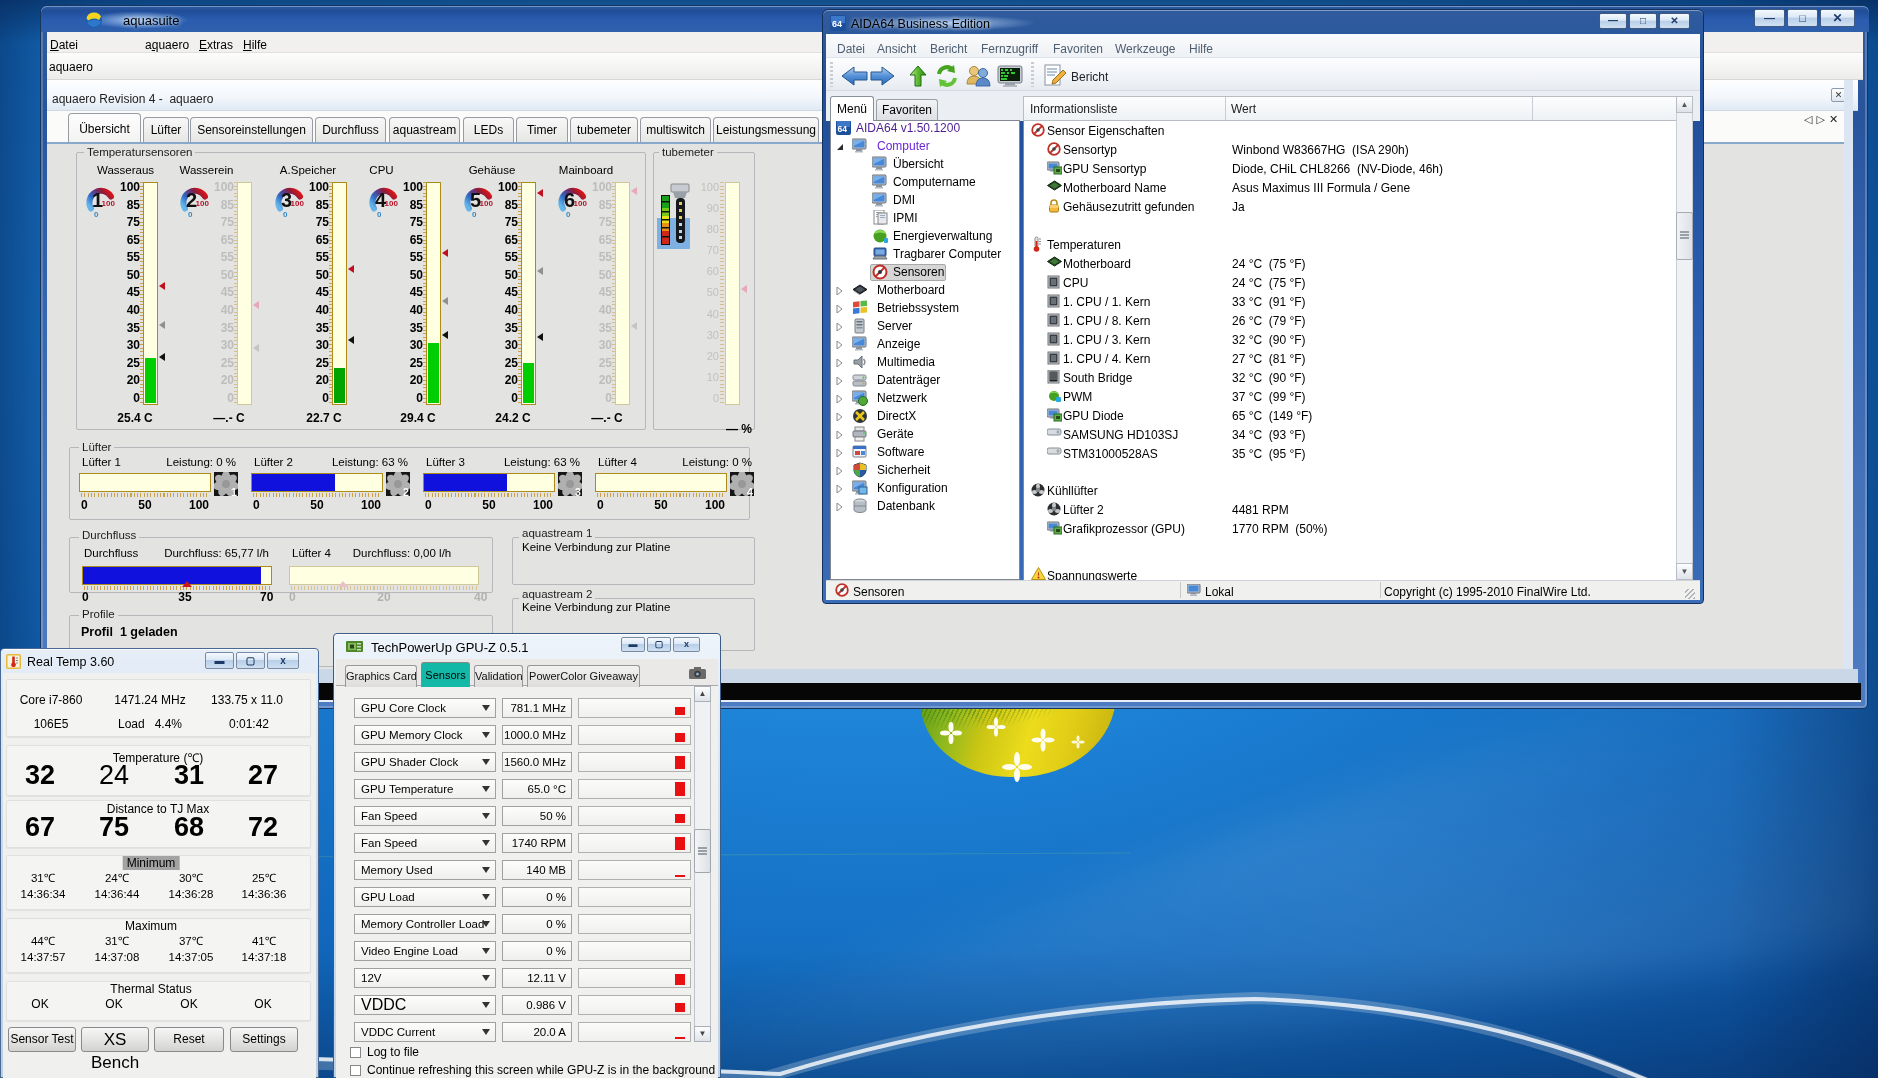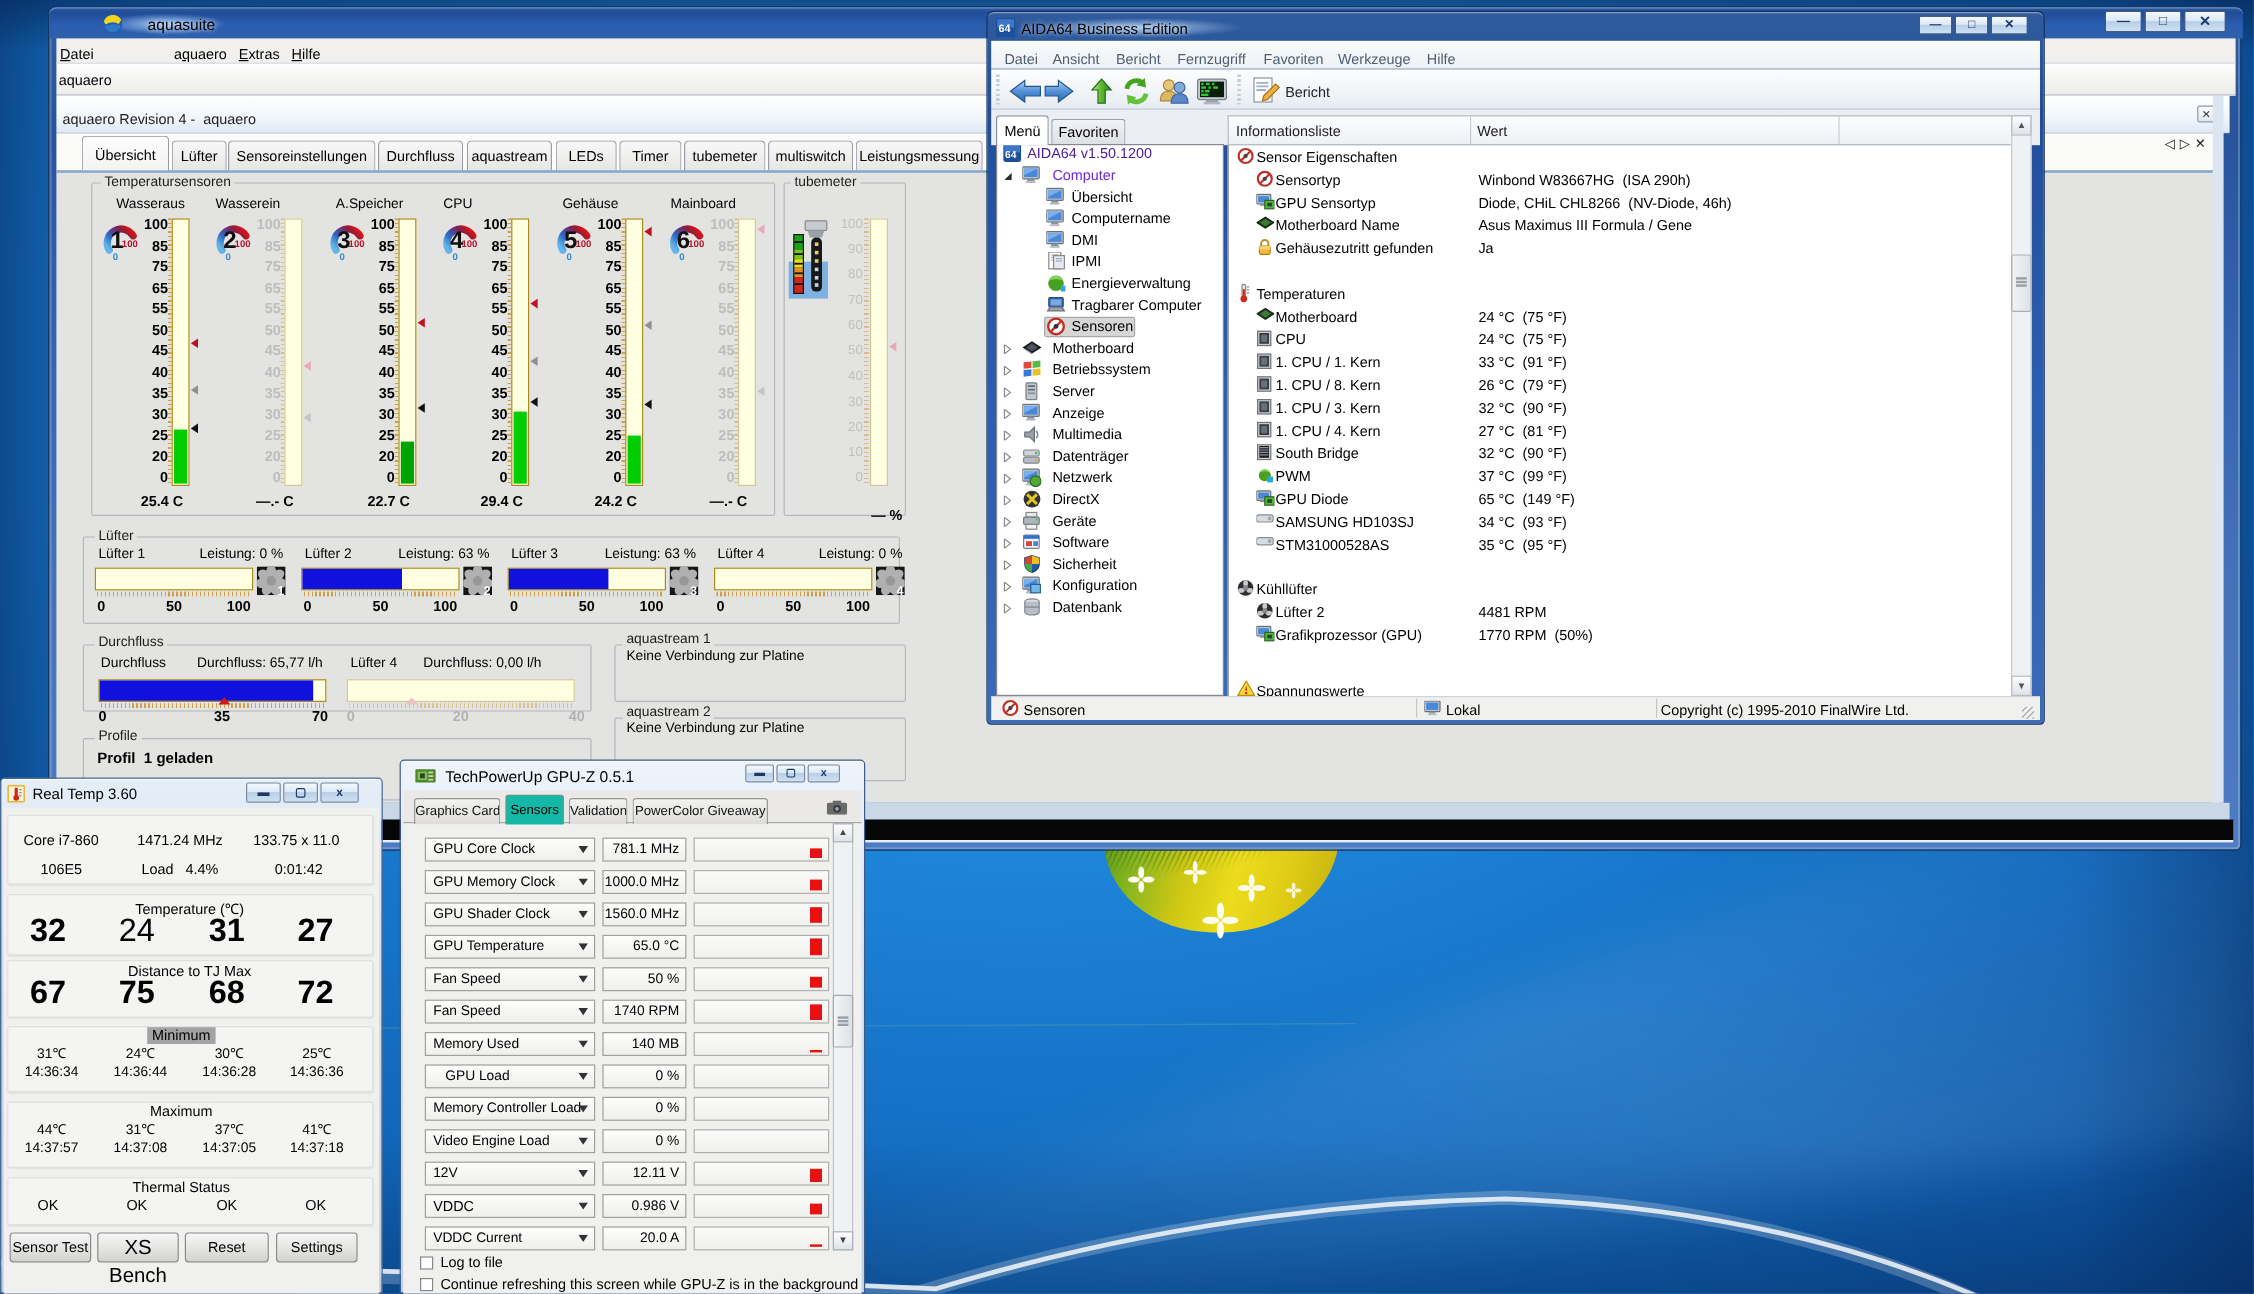--- a/index.html
+++ b/index.html
@@ -1098,21 +1098,21 @@
       <div style="position:absolute;right:5px;bottom:2px;width:10px;height:13px;background:#e81010"></div>
     </div>
 <div class="a" style="left:21px;top:227px;width:142px;height:20px;background:linear-gradient(#fdfdfc,#efefed);border:1px solid #a0a0a0;font-size:11.5px;color:#000;line-height:18px;padding-left:6px;white-space:nowrap;overflow:hidden">Memory Used</div>
 <svg class="a" width="8" height="6" style="left:149px;top:234px">
       <path d="M0 0 L8 0 L4 6 Z" fill="#333"></path>
     </svg>
 <div class="a" style="left:169px;top:227px;width:70px;height:20px;background:linear-gradient(#fdfdfc,#efefed);border:1px solid #a0a0a0;font-size:11.5px;color:#000;line-height:18px;text-align:right;padding-right:5px">140 MB</div>
 <div class="a" style="left:245px;top:227px;width:113px;height:20px;background:linear-gradient(#fbfbfa,#f0f0ee);border:1px solid #b0b0b0">
       <div style="position:absolute;right:5px;bottom:2px;width:10px;height:2px;background:#e81010"></div>
     </div>
-<div class="a" style="left:21px;top:254px;width:142px;height:20px;background:linear-gradient(#fdfdfc,#efefed);border:1px solid #a0a0a0;font-size:11.5px;color:#000;line-height:18px;padding-left:16px;white-space:nowrap;overflow:hidden">GPU Load</div>
+<div class="a" style="left:21px;top:254px;width:142px;height:20px;background:linear-gradient(#fdfdfc,#efefed);border:1px solid #a0a0a0;font-size:11.5px;color:#000;line-height:18px;padding-left:6px;white-space:nowrap;overflow:hidden">GPU Load</div>
 <svg class="a" width="8" height="6" style="left:149px;top:261px">
       <path d="M0 0 L8 0 L4 6 Z" fill="#333"></path>
     </svg>
 <div class="a" style="left:169px;top:254px;width:70px;height:20px;background:linear-gradient(#fdfdfc,#efefed);border:1px solid #a0a0a0;font-size:11.5px;color:#000;line-height:18px;text-align:right;padding-right:5px">0 %</div>
 <div class="a" style="left:245px;top:254px;width:113px;height:20px;background:linear-gradient(#fbfbfa,#f0f0ee);border:1px solid #b0b0b0"></div>
 <div class="a" style="left:21px;top:281px;width:142px;height:20px;background:linear-gradient(#fdfdfc,#efefed);border:1px solid #a0a0a0;font-size:11.5px;color:#000;line-height:18px;padding-left:6px;white-space:nowrap;overflow:hidden">Memory Controller Load</div>
 <svg class="a" width="8" height="6" style="left:149px;top:288px">
       <path d="M0 0 L8 0 L4 6 Z" fill="#333"></path>
     </svg>
 <div class="a" style="left:169px;top:281px;width:70px;height:20px;background:linear-gradient(#fdfdfc,#efefed);border:1px solid #a0a0a0;font-size:11.5px;color:#000;line-height:18px;text-align:right;padding-right:5px">0 %</div>
@@ -1124,21 +1124,21 @@
 <div class="a" style="left:169px;top:308px;width:70px;height:20px;background:linear-gradient(#fdfdfc,#efefed);border:1px solid #a0a0a0;font-size:11.5px;color:#000;line-height:18px;text-align:right;padding-right:5px">0 %</div>
 <div class="a" style="left:245px;top:308px;width:113px;height:20px;background:linear-gradient(#fbfbfa,#f0f0ee);border:1px solid #b0b0b0"></div>
 <div class="a" style="left:21px;top:335px;width:142px;height:20px;background:linear-gradient(#fdfdfc,#efefed);border:1px solid #a0a0a0;font-size:11.5px;color:#000;line-height:18px;padding-left:6px;white-space:nowrap;overflow:hidden">12V</div>
 <svg class="a" width="8" height="6" style="left:149px;top:342px">
       <path d="M0 0 L8 0 L4 6 Z" fill="#333"></path>
     </svg>
 <div class="a" style="left:169px;top:335px;width:70px;height:20px;background:linear-gradient(#fdfdfc,#efefed);border:1px solid #a0a0a0;font-size:11.5px;color:#000;line-height:18px;text-align:right;padding-right:5px">12.11 V</div>
 <div class="a" style="left:245px;top:335px;width:113px;height:20px;background:linear-gradient(#fbfbfa,#f0f0ee);border:1px solid #b0b0b0">
       <div style="position:absolute;right:5px;bottom:2px;width:10px;height:11px;background:#e81010"></div>
     </div>
-<div class="a" style="left:21px;top:362px;width:142px;height:20px;background:linear-gradient(#fdfdfc,#efefed);border:1px solid #a0a0a0;font-size:12px;color:#000;line-height:18px;padding-left:6px;white-space:nowrap;overflow:hidden">VDDC</div>
+<div class="a" style="left:21px;top:362px;width:142px;height:20px;background:linear-gradient(#fdfdfc,#efefed);border:1px solid #a0a0a0;font-size:16px;color:#000;line-height:18px;padding-left:6px;white-space:nowrap;overflow:hidden">VDDC</div>
 <svg class="a" width="8" height="6" style="left:149px;top:369px">
       <path d="M0 0 L8 0 L4 6 Z" fill="#333"></path>
     </svg>
 <div class="a" style="left:169px;top:362px;width:70px;height:20px;background:linear-gradient(#fdfdfc,#efefed);border:1px solid #a0a0a0;font-size:11.5px;color:#000;line-height:18px;text-align:right;padding-right:5px">0.986 V</div>
 <div class="a" style="left:245px;top:362px;width:113px;height:20px;background:linear-gradient(#fbfbfa,#f0f0ee);border:1px solid #b0b0b0">
       <div style="position:absolute;right:5px;bottom:2px;width:10px;height:9px;background:#e81010"></div>
     </div>
 <div class="a" style="left:21px;top:389px;width:142px;height:20px;background:linear-gradient(#fdfdfc,#efefed);border:1px solid #a0a0a0;font-size:11.5px;color:#000;line-height:18px;padding-left:6px;white-space:nowrap;overflow:hidden">VDDC Current</div>
 <svg class="a" width="8" height="6" style="left:149px;top:396px">
       <path d="M0 0 L8 0 L4 6 Z" fill="#333"></path>

